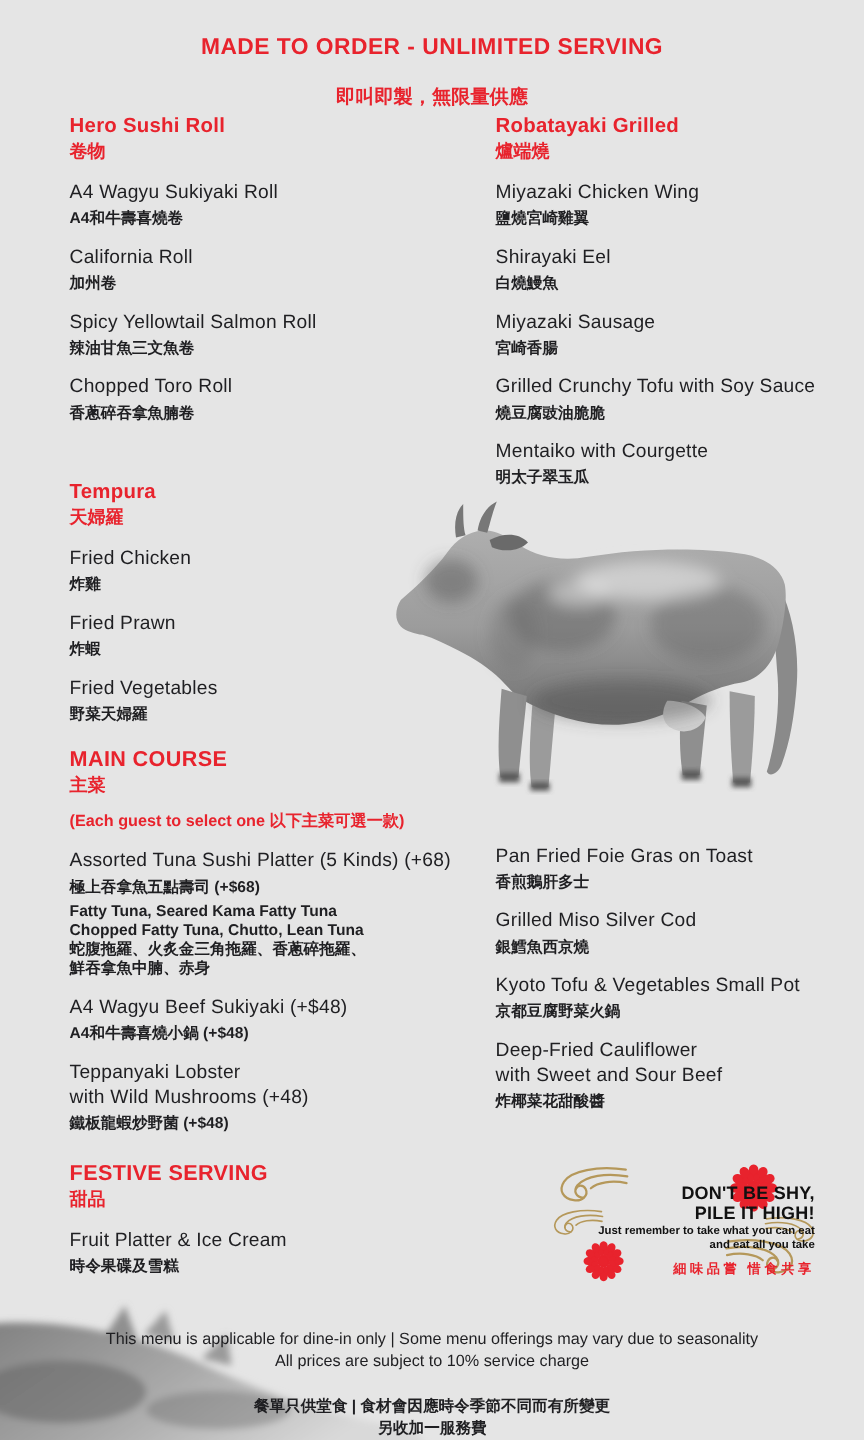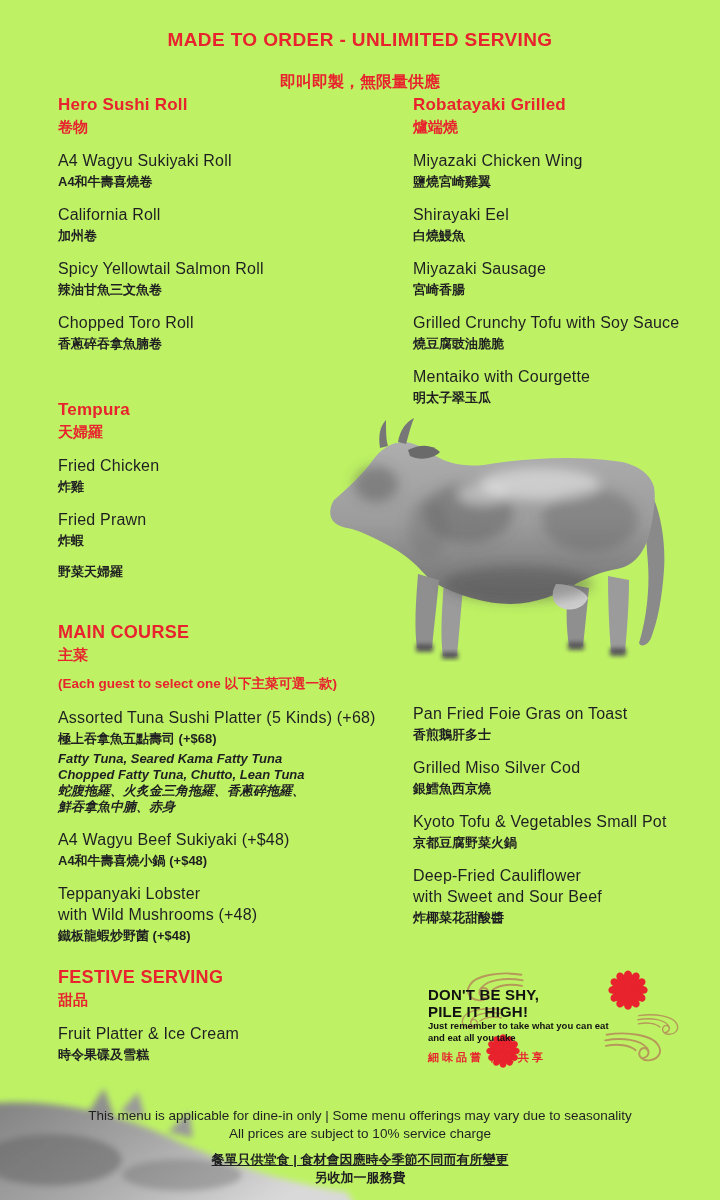--- a/index.html
+++ b/index.html
@@ -1,18 +1,18 @@
 <!DOCTYPE html>
 <html><head>
 <meta charset="utf-8">
 <style>
   * { margin:0; padding:0; box-sizing:border-box; }
   html,body { background:#ffffff; }
   .page {
-    position:relative; width:720px; height:1200px; background:#bef264;
+    position:relative; width:720px; height:1200px; background:#e5e5e5;
     overflow:hidden; font-family:"Liberation Sans", sans-serif; color:#1f1f22;
   }
   
   .menu-header { position:absolute; top:28px; left:0; width:720px; text-align:center; }
   .menu-title { font-size:19px; font-weight:800; color:#e8232d; letter-spacing:.4px; line-height:23px; }
   .menu-subtitle { font-size:16px; font-weight:600; color:#e8232d; margin-top:20px; line-height:21px; }
   
   .sec { position:absolute; }
   #sec-hero       { top:95px;  left:58px;  width:340px; }
   #sec-robatayaki { top:95px;  left:413px; width:300px; }
@@ -21,37 +21,37 @@
   #sec-main-right { top:703px; left:413px; width:300px; }
   #sec-dessert    { top:966px; left:58px;  width:320px; }
   .sec-title   { font-size:17px; font-weight:800; color:#e8232d; line-height:20px; letter-spacing:.2px; }
   .sec-title-lg{ font-size:18px; font-weight:800; color:#e8232d; line-height:22px; letter-spacing:.3px; }
   .sec-title-zh{ font-size:15px; font-weight:700; color:#e8232d; line-height:19px; margin-top:2px; }
   .sec-note    { font-size:13.5px; font-weight:600; color:#e8232d; line-height:18px; margin-top:11px; }
   .item     { margin-top:14px; }
   .item-en  { font-size:16px; line-height:21px; letter-spacing:.2px; color:#1f1f22; }
   .item-zh  { font-size:13px; line-height:17px; margin-top:2px; font-weight:700; color:#1f1f22; }
   .item-details { margin-top:4px; }
-  .detail-line  { font-size:13px; line-height:16px; font-weight:600; color:#1f1f22;font-style:italic; }
+  .detail-line  { font-size:13px; line-height:16px; font-weight:600; color:#1f1f22; }
   #sec-tempura .item:first-of-type { margin-top:20px; }
   
   #cow-art  { position:absolute; left:318px; top:398px; width:365px; height:272px; }
   #fish-art { position:absolute; left:-8px; top:1080px; width:380px; height:130px; }
   #badge-art{ position:absolute; left:450px; top:955px; width:260px; height:130px; }
   
-  .badge-text { position:absolute; left:428px; top:986px; width:220px; text-align:left; }
+  .badge-text { position:absolute; left:459px; top:986px; width:220px; text-align:right; }
   .badge-line { font-size:15px; font-weight:800; line-height:17px; letter-spacing:.2px; color:#111; }
   .badge-sub  { font-size:9.5px; font-weight:700; line-height:12px; color:#111; }
   .badge-sub:first-of-type { margin-top:4px; }
   .badge-zh   { font-size:11px; font-weight:700; color:#e8232d; letter-spacing:3px; margin-top:6px; }
   
   .menu-footer { position:absolute; top:1107px; left:0; width:720px; text-align:center; }
   .footer-en { font-size:13.5px; line-height:18px; font-weight:400; color:#1f1f22; }
   .footer-zh { font-size:13px;  line-height:18px; font-weight:600; color:#1f1f22; }
-  .footer-zh.first { margin-top:8px;text-decoration:underline; }
+  .footer-zh.first { margin-top:20px; }
 </style>
 </head>
 <body>
 
 <div class="page">
 
   <header class="menu-header">
     <div class="menu-title">MADE TO ORDER - UNLIMITED SERVING</div>
     <div class="menu-subtitle">即叫即製，無限量供應</div>
   </header>
@@ -155,20 +155,21 @@
     <div class="sec-title-zh">天婦羅</div>
     <div class="item">
       <div class="item-en">Fried Chicken</div>
       <div class="item-zh">炸雞</div>
     </div>
     <div class="item">
       <div class="item-en">Fried Prawn</div>
       <div class="item-zh">炸蝦</div>
     </div>
     <div class="item">
+      <div class="item-en">Fried Vegetables</div>
       <div class="item-zh">野菜天婦羅</div>
     </div>
   </section>
 
   <section class="sec" id="sec-main-left">
     <h2 class="sec-title-lg">MAIN COURSE</h2>
     <div class="sec-title-zh">主菜</div>
     <div class="sec-note">(Each guest to select one 以下主菜可選一款)</div>
     <div class="item">
       <div class="item-en">Assorted Tuna Sushi Platter (5 Kinds) (+68)</div>

